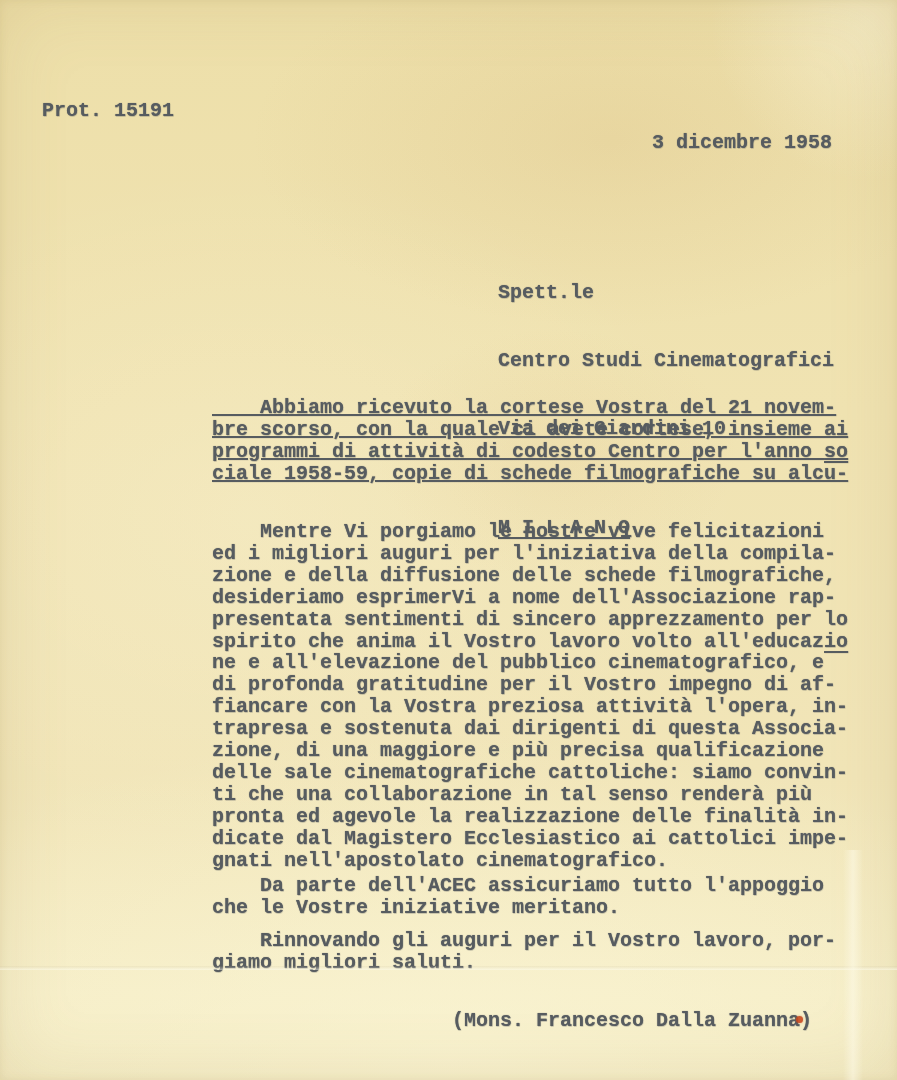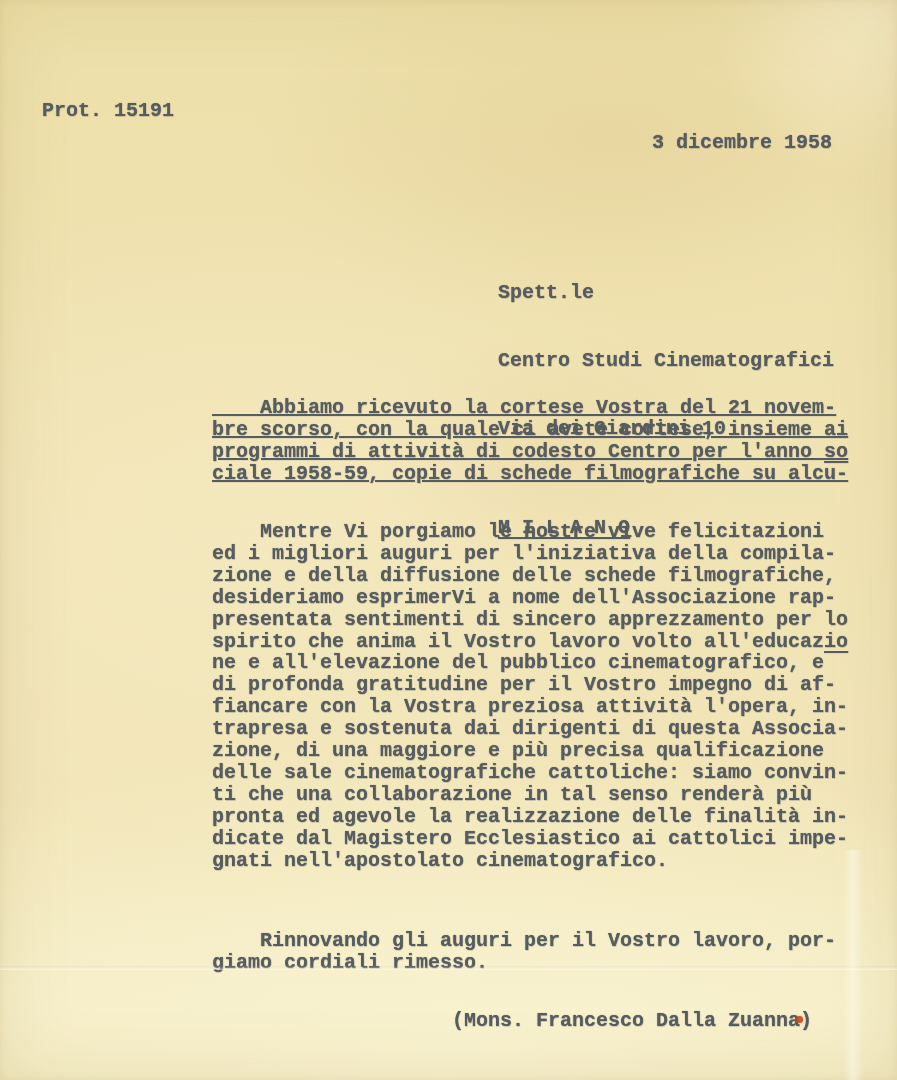--- a/index.html
+++ b/index.html
@@ -59,22 +59,23 @@
     <div>Spett.le</div>
     <div>Centro Studi Cinematografici</div>
     <div>Via dei Giardini 10</div>
     <div><span class="u city">M I L A N O</span></div>
   </div>
 
   <div class="ink par" style="top:397px;text-decoration:underline;"><div>    Abbiamo ricevuto la cortese Vostra del 21 novem-</div><div>bre scorso, con la quale ci avete cortese, insieme ai</div><div><span>programmi di attività di codesto Centro per l'anno </span><span class="u">so</span></div><div>ciale 1958-59, copie di schede filmografiche su alcu-</div></div>
 
   <div class="ink par" style="top:521px;"><div>    Mentre Vi porgiamo le nostre vive felicitazioni</div><div>ed i migliori auguri per l'iniziativa della compila-</div><div>zione e della diffusione delle schede filmografiche,</div><div>desideriamo esprimerVi a nome dell'Associazione rap-</div><div>presentata sentimenti di sincero apprezzamento per lo</div><div><span>spirito che anima il Vostro lavoro volto all'educaz</span><span class="u">io</span></div><div>ne e all'elevazione del pubblico cinematografico, e</div><div>di profonda gratitudine per il Vostro impegno di af-</div><div>fiancare con la Vostra preziosa attività l'opera, in-</div><div>trapresa e sostenuta dai dirigenti di questa Associa-</div><div>zione, di una maggiore e più precisa qualificazione</div><div>delle sale cinematografiche cattoliche: siamo convin-</div><div>ti che una collaborazione in tal senso renderà più</div><div>pronta ed agevole la realizzazione delle finalità in-</div><div>dicate dal Magistero Ecclesiastico ai cattolici impe-</div><div>gnati nell'apostolato cinematografico.</div></div>
 
+  <div class="ink par" style="top:875px;"><div>    Da parte dell'ACEC assicuriamo tutto l'appoggio</div><div>che le Vostre iniziative meritano.</div></div>
 
-  <div class="ink par" style="top:930px;"><div>    Rinnovando gli auguri per il Vostro lavoro, por-</div><div>giamo cordiali rimesso.</div></div>
+  <div class="ink par" style="top:930px;"><div>    Rinnovando gli auguri per il Vostro lavoro, por-</div><div>giamo migliori saluti.</div></div>
 
   <div class="ink" style="left:452px;top:1009px;">(Mons. Francesco Dalla Zuanna)</div>
 
   <div class="red-dot"></div>
 
   <div class="crease"></div>
   <div class="streak"></div>
 
 </div>
 

